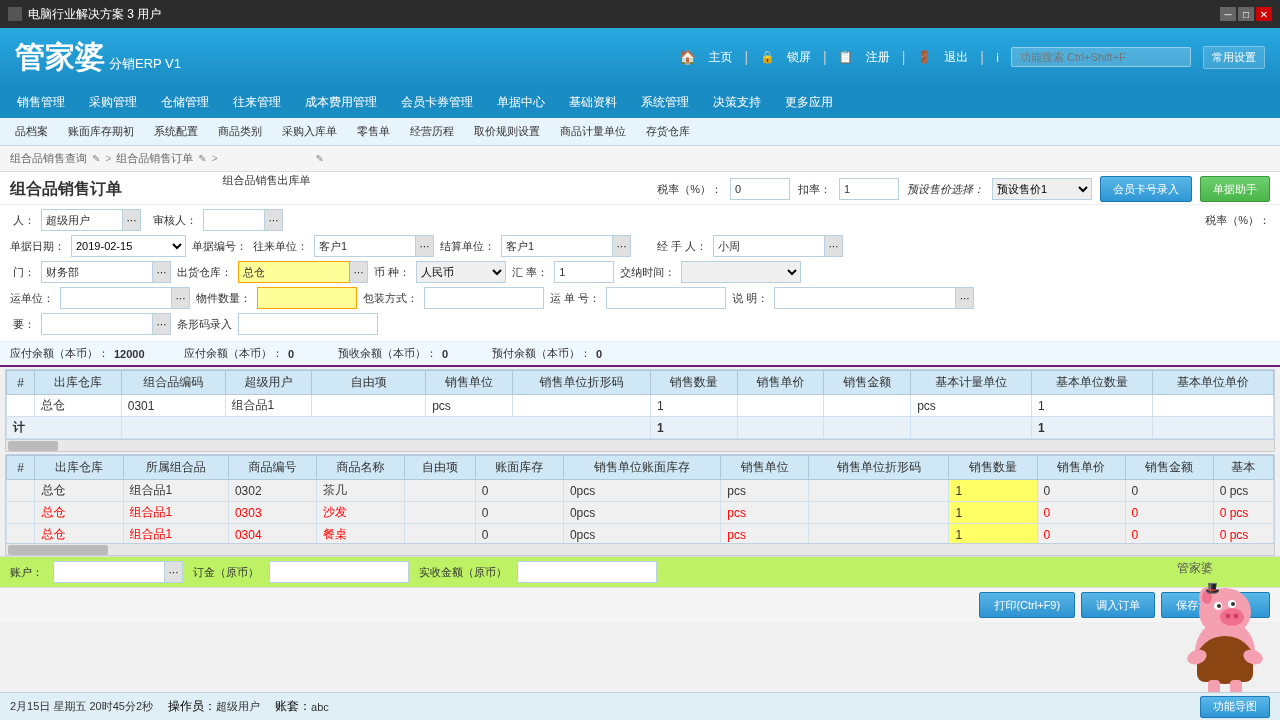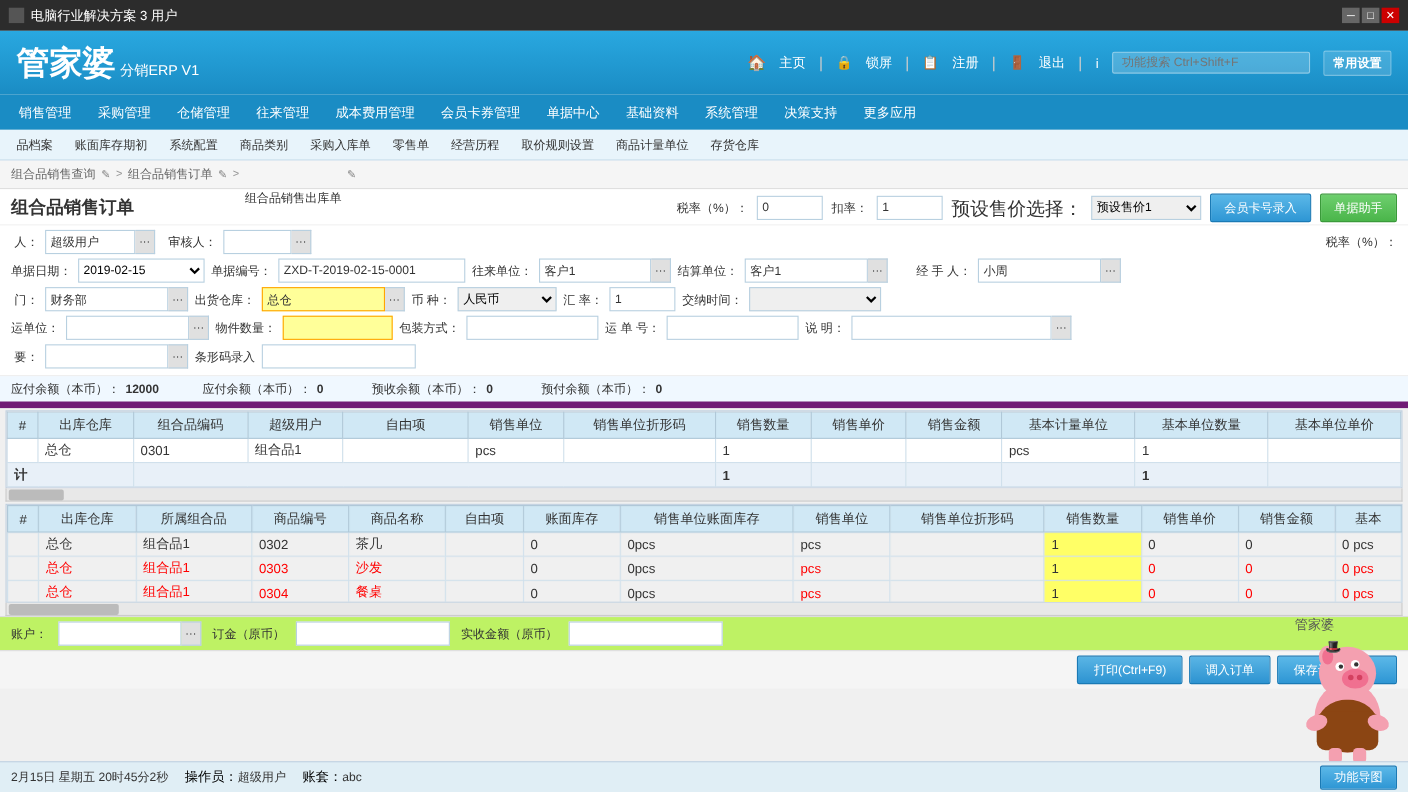--- a/index.html
+++ b/index.html
@@ -9,21 +9,21 @@
     .title-bar { background: #2c2c2c; height: 28px; display: flex; align-items: center; padding: 0 8px; color: #fff; font-size: 11px; }
     .title-bar-left { display: flex; align-items: center; gap: 6px; }
     .title-bar-controls { margin-left: auto; display: flex; gap: 2px; }
     .title-btn { width: 16px; height: 14px; background: #666; border: none; cursor: pointer; color: #fff; font-size: 10px; display: flex; align-items: center; justify-content: center; }
     
     
     .logo-bar { background: linear-gradient(180deg, #29a8e0 0%, #1a8cc4 100%); height: 58px; display: flex; align-items: center; padding: 0 15px; }
     .header-right { margin-left: auto; display: flex; align-items: center; gap: 12px; color: #fff; font-size: 12px; }
     .header-btn { color: #fff; cursor: pointer; display: flex; align-items: center; gap: 3px; }
     .search-func { background: rgba(255,255,255,0.2); border: 1px solid rgba(255,255,255,0.4); padding: 3px 8px; color: #fff; border-radius: 2px; font-size: 11px; }
-    .settings-btn { background: rgba(255,255,255,0.15); border: 1px solid rgba(255,255,255,0.3); padding: 3px 8px; color: #fff; border-radius: 2px; font-size: 11px; cursor: pointer; font-weight: bold; }
+    .settings-btn { background: rgba(255,255,255,0.15); border: 1px solid rgba(255,255,255,0.3); padding: 3px 8px; color: #fff; border-radius: 2px; font-size: 11px; cursor: pointer; }
     
     
     .nav-bar { background: #1a8cc4; height: 32px; display: flex; align-items: center; padding: 0 5px; }
     .nav-item { color: #fff; padding: 0 12px; height: 32px; display: flex; align-items: center; cursor: pointer; font-size: 12px; white-space: nowrap; }
     
     
     .sub-nav { background: #e8f4fb; height: 28px; display: flex; align-items: center; padding: 0 5px; border-bottom: 1px solid #c0d8e8; }
     .sub-nav-item { color: #333; padding: 0 10px; height: 28px; display: flex; align-items: center; cursor: pointer; font-size: 11px; white-space: nowrap; }
     
     
@@ -35,21 +35,21 @@
     .form-label { color: #333; white-space: nowrap; font-size: 11px; min-width: 50px; text-align: right; }
     .form-input { height: 22px; border: 1px solid #b8d0e0; padding: 0 4px; font-size: 11px; background: #fff; color: #333; }
     .form-input.highlighted { background: #ffff99; border-color: #ffa500; }
     .input-with-btn { display: flex; }
     .input-with-btn input { flex: 1; height: 22px; border: 1px solid #b8d0e0; padding: 0 4px; font-size: 11px; }
     .input-with-btn .dots-btn { width: 18px; height: 22px; background: #e0e0e0; border: 1px solid #b8d0e0; border-left: none; cursor: pointer; display: flex; align-items: center; justify-content: center; font-size: 10px; }
     .action-btn { height: 26px; padding: 0 12px; background: linear-gradient(180deg, #5bb8e8 0%, #2e96d4 100%); border: 1px solid #1a7ab5; color: #fff; cursor: pointer; border-radius: 2px; font-size: 11px; white-space: nowrap; }
     .action-btn.green { background: linear-gradient(180deg, #6ecf6e 0%, #4ab54a 100%); border-color: #3a9a3a; }
     
     
-    .summary-row { background: #f0f8ff; padding: 4px 10px; display: flex; gap: 20px; border-bottom: 6px solid #701a75; font-size: 11px; }
+    .summary-row { background: #f0f8ff; padding: 4px 10px; display: flex; gap: 20px; border-bottom: 2px solid #701a75; font-size: 11px; }
     .summary-item { display: flex; align-items: center; gap: 5px; }
     .data-table { width: 100%; border-collapse: collapse; font-size: 11px; }
     .data-table th { background: #d0e8f5; border: 1px solid #b0c8d8; padding: 3px 6px; text-align: center; color: #333; font-weight: normal; white-space: nowrap; }
     .data-table td { border: 1px solid #d0e0ec; padding: 2px 6px; color: #333; white-space: nowrap; }
     .data-table tr.row-selected td { background: #fff; }
     .data-table .total-row td { background: #e8f0f8; font-weight: bold; }
     
     
     .footer { position: absolute; bottom: 0; left: 0; right: 0; height: 28px; background: #e0eef5; display: flex; align-items: center; padding: 0 10px; border-top: 1px solid #c0d0e0; }
     .footer-right { margin-left: auto; display: flex; gap: 6px; }
@@ -152,21 +152,21 @@
 </div>
 
 <div style="background:#fff; padding:4px 10px 2px; border-bottom:1px solid #eee;">
   <div style="display:flex; align-items:center; gap:15px;">
     <span style="font-size:16px;font-weight:bold;color:#333;">组合品销售订单</span>
     <div style="margin-left:auto;display:flex;align-items:center;gap:8px;">
       <span style="font-size:11px;color:#333;">税率（%）：</span>
       <input type="text" class="form-input w60" value="0" style="">
       <span style="font-size:11px;color:#333;">扣率：</span>
       <input type="text" class="form-input w60" value="1" style="">
-      <span style="font-size:17px;color:#333;">预设售价选择：</span>
+      <span style="font-size:11px;color:#333;font-style:italic;">预设售价选择：</span>
       <select style="height:22px;border:1px solid #b8d0e0;font-size:11px;width:100px;">
         <option>预设售价1</option>
       </select>
       <button class="action-btn">会员卡号录入</button>
       <button class="action-btn green">单据助手</button>
     </div>
   </div>
 </div>
 
 <div style="background:#fff;padding:4px 10px 2px;border-bottom:1px solid #eee;">
@@ -186,21 +186,20 @@
     <span style="font-size:11px;color:#333;">税率（%）：</span>
 
   </div>
 
   <div class="form-row">
     <span class="form-label" style="min-width:50px;">单据日期：</span>
     <select style="height:22px;border:1px solid #b8d0e0;font-size:11px;width:115px;background:#fff;">
       <option>2019-02-15</option>
     </select>
     <span class="form-label" style="min-width:55px;">单据编号：</span>
-    <input type="text" class="form-input" style="width: 170px;" value="ZXD-T-2019-02-15-0001">
     <span class="form-label" style="min-width:55px;">往来单位：</span>
     <div class="input-with-btn" style="width:120px;">
       <input type="text" class="form-input" style="width: 100px;" value="客户1">
       <span class="dots-btn">···</span>
     </div>
     <span class="form-label" style="min-width:55px;">结算单位：</span>
     <div class="input-with-btn" style="width:130px;">
       <input type="text" class="form-input" style="width: 110px;" value="客户1">
       <span class="dots-btn">···</span>
     </div>

